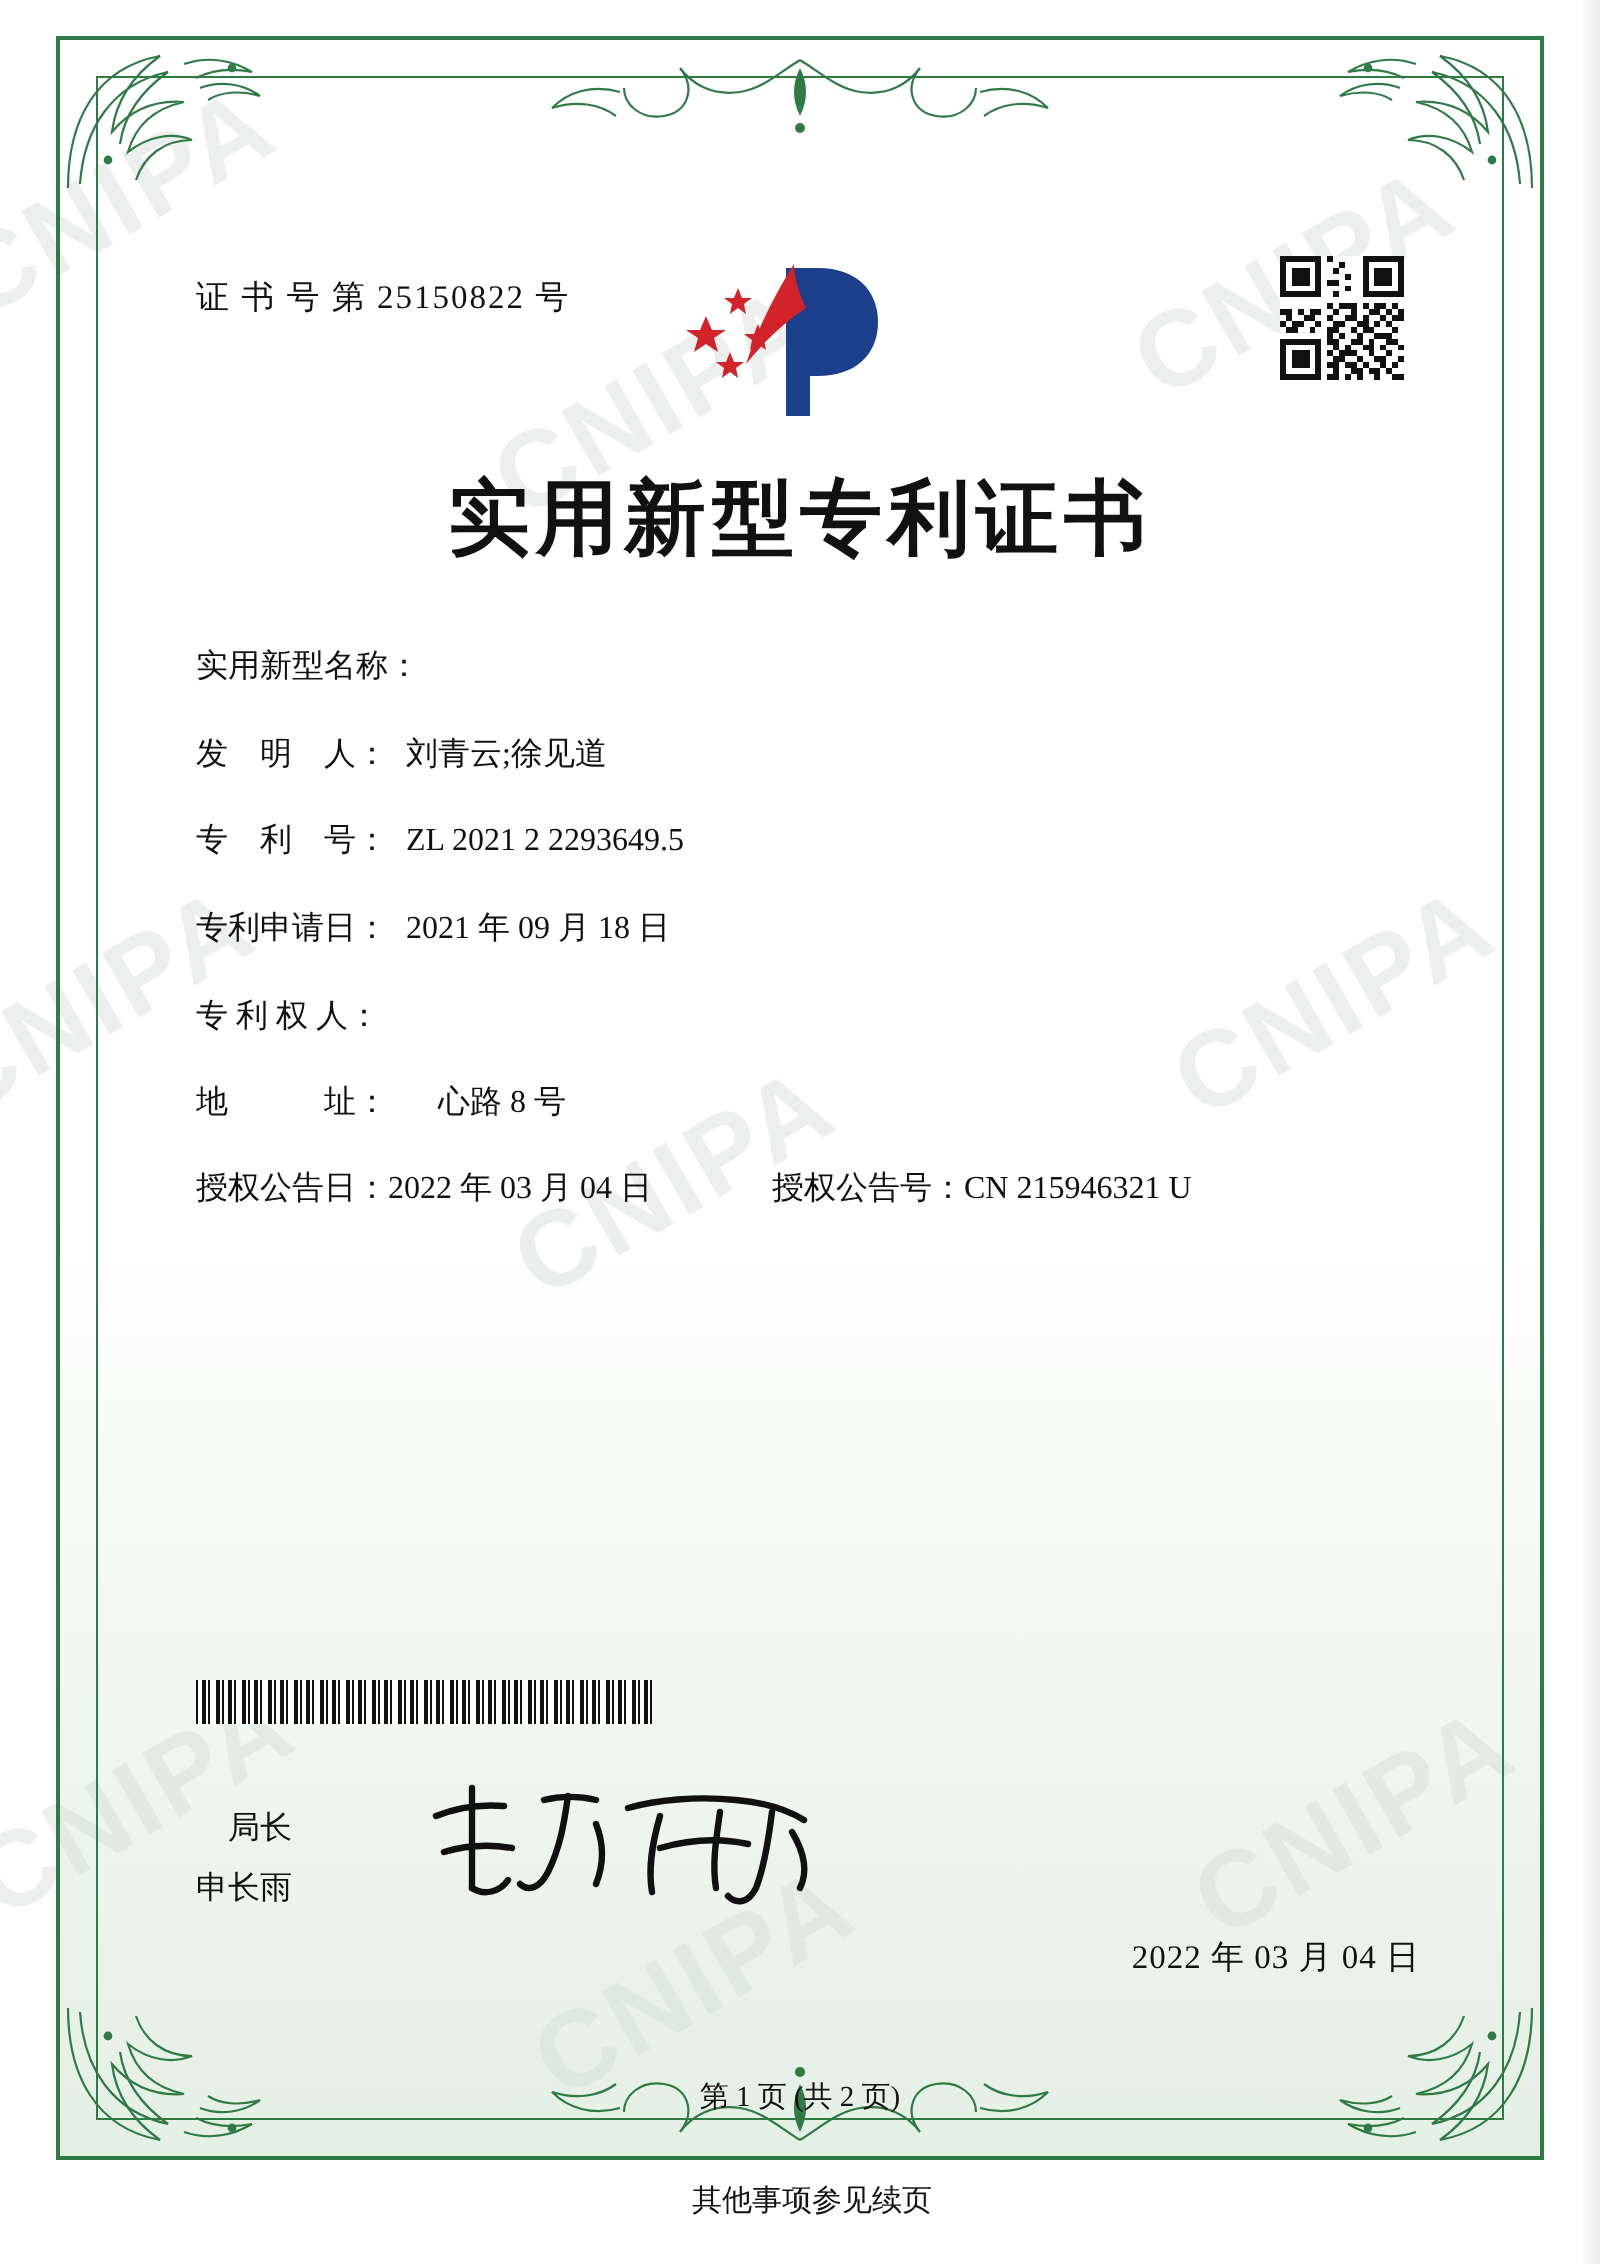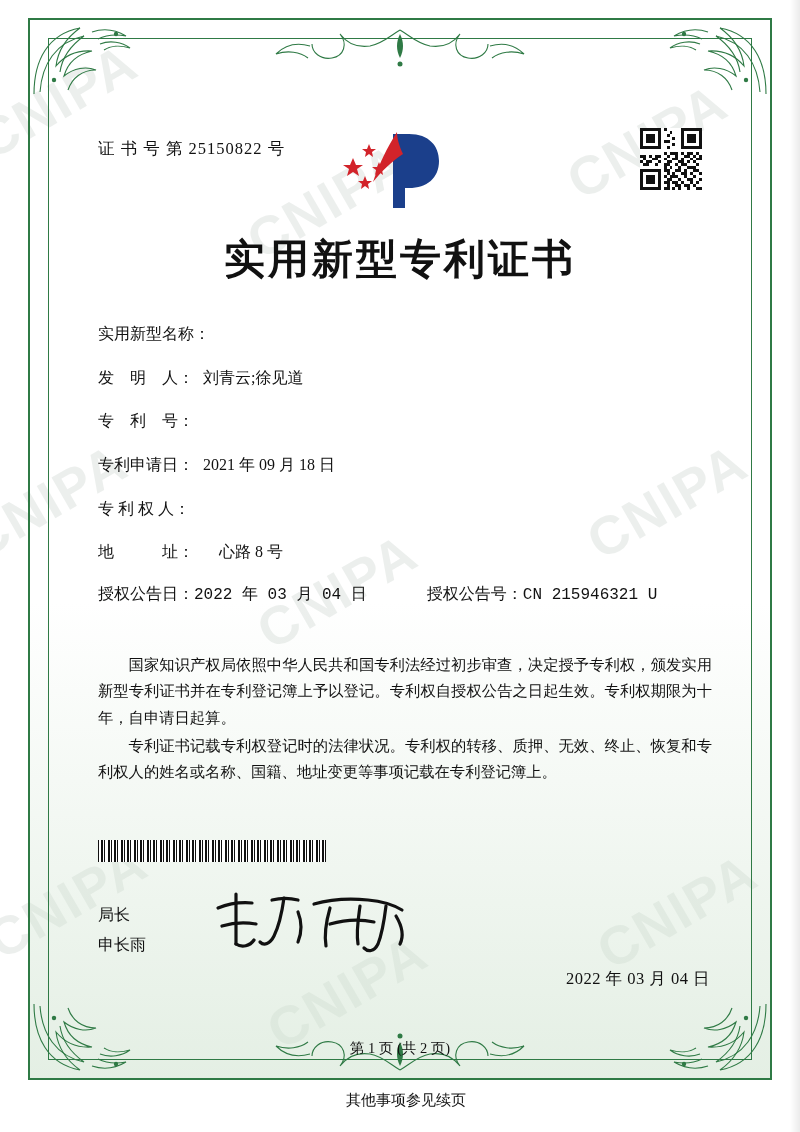--- a/index.html
+++ b/index.html
@@ -164,21 +164,20 @@
   .field-value {
     flex: 1 1 auto;
   }
   .field-value .line2 { display: block; margin-left: 16px; }
 
   .pub-row {
     display: flex;
     align-items: baseline;
     margin-bottom: 6px;
     font-size: 16px;
-    font-family: Liberation Mono, monospace;
   }
   .pub-left { white-space: nowrap; }
   .pub-right { margin-left: 60px; white-space: nowrap; }
 
   .paragraphs {
     position: absolute;
     left: 28px;
     right: 18px;
     top: 592px;
     font-size: 15.3px;
@@ -204,20 +203,21 @@
       #111 10px, #111 12px, #fff 12px, #fff 13px
     );
   }
 
   .signature-block {
     position: absolute;
     left: 28px;
     top: 840px;
     font-size: 16px;
     line-height: 1.85;
+    text-align: right;
   }
   .sig-image {
     position: absolute;
     left: 140px;
     top: 826px;
     width: 210px;
     height: 70px;
     color: #111;
   }
   .sig-image svg { width: 100%; height: 100%; display:block; }
@@ -465,20 +465,21 @@
         <div class="field-label">实用新型名称：</div>
       </div>
 
       <div class="field-row">
         <div class="field-label">发　明　人：</div>
         <div class="field-value">刘青云;徐见道</div>
       </div>
 
       <div class="field-row">
         <div class="field-label">专　利　号：</div>
+        <div class="field-value">ZL 2021 2 2293649.5</div>
       </div>
 
       <div class="field-row">
         <div class="field-label">专利申请日：</div>
         <div class="field-value">2021 年 09 月 18 日</div>
       </div>
 
       <div class="field-row">
         <div class="field-label">专 利 权 人：</div>
       </div>
@@ -493,24 +494,20 @@
       <div class="pub-row">
         <div class="pub-left">
           <span>授权公告日：</span><span>2022 年 03 月 04 日</span>
         </div>
         <div class="pub-right">
           <span>授权公告号：</span><span>CN 215946321 U</span>
         </div>
       </div>
     </div>
 
-    <div class="paragraphs">
-      <p>国家知识产权局依照中华人民共和国专利法经过初步审查，决定授予专利权，颁发实用新型专利证书并在专利登记簿上予以登记。专利权自授权公告之日起生效。专利权期限为十年，自申请日起算。</p>
-      <p>专利证书记载专利权登记时的法律状况。专利权的转移、质押、无效、终止、恢复和专利权人的姓名或名称、国籍、地址变更等事项记载在专利登记簿上。</p>
-    </div>
 
     <div class="barcode"></div>
 
     <div class="signature-block">
       <div>局长</div>
       <div>申长雨</div>
     </div>
 
     <div class="sig-image">
       <svg viewBox="0 0 210 70" fill="none" stroke="currentColor" stroke-width="3.2" stroke-linecap="round" stroke-linejoin="round">

